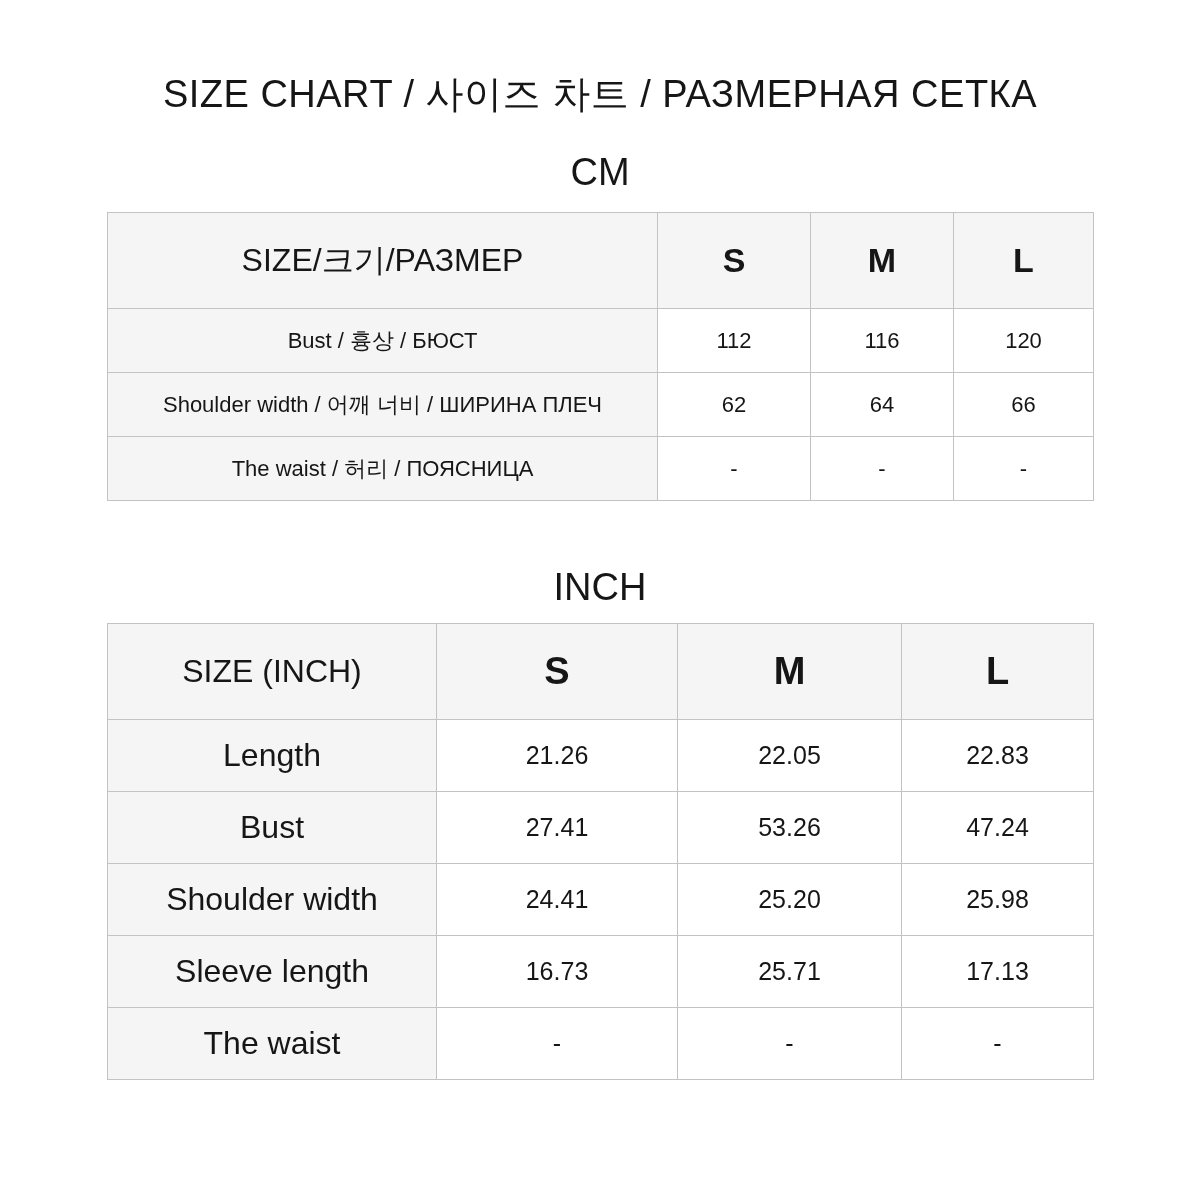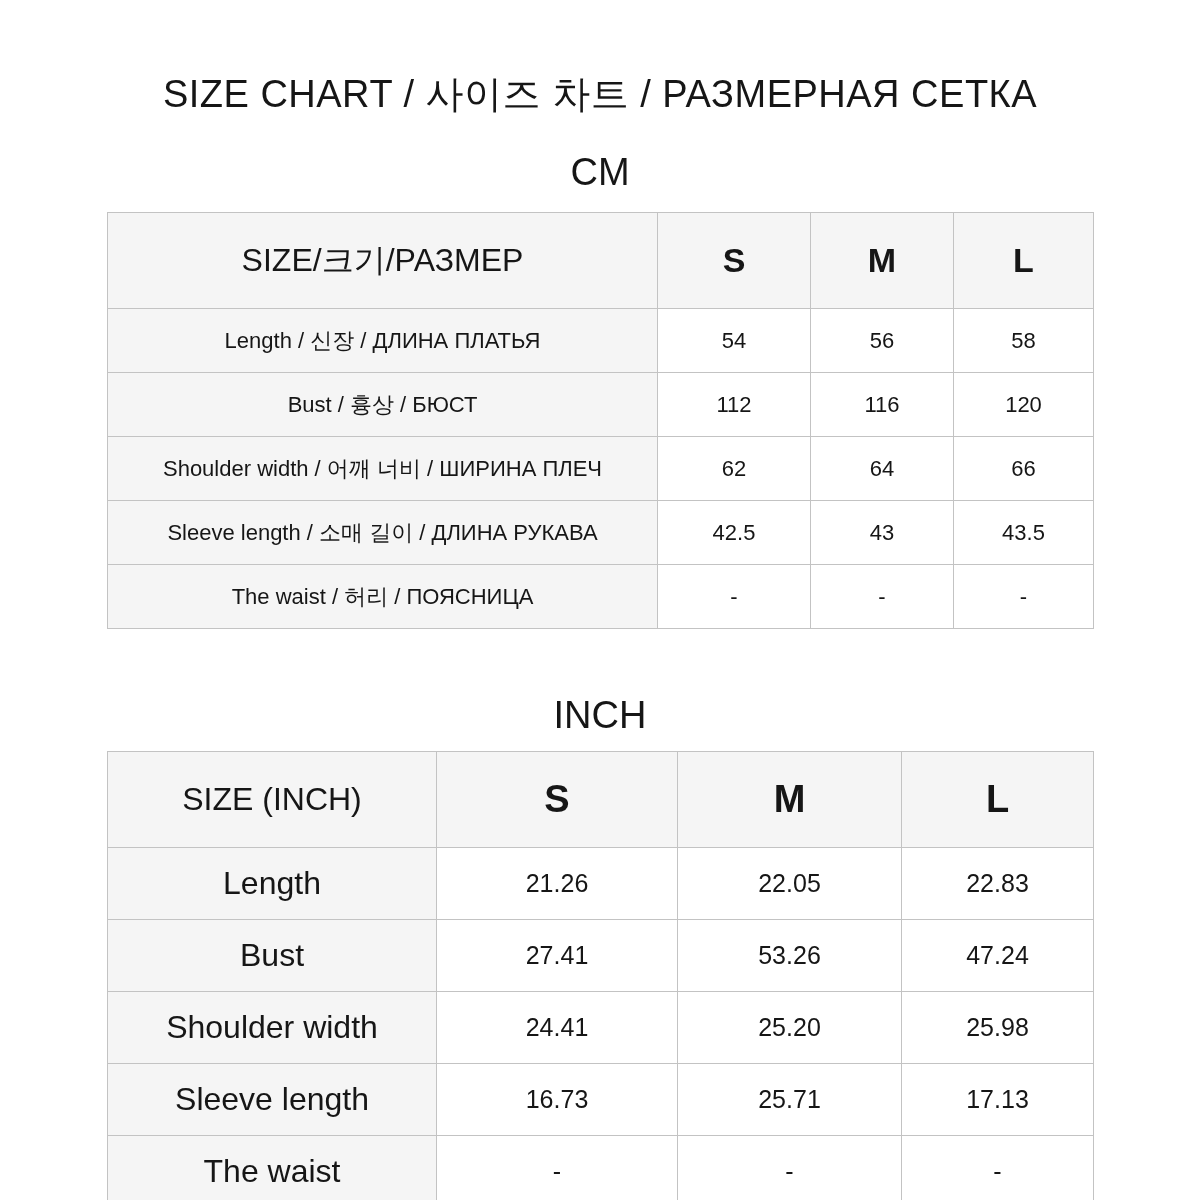--- a/index.html
+++ b/index.html
@@ -80,42 +80,30 @@
     <thead>
       <tr>
         <th class="hdr-label">SIZE/크기/РАЗМЕР</th>
         <th class="hdr-size">S</th>
         <th class="hdr-size">M</th>
         <th class="hdr-size">L</th>
       </tr>
     </thead>
     <tbody>
       <tr>
-        <td class="lbl">Length  /  신장  /  ДЛИНА ПЛАТЬЯ</td>
-        <td class="val">54</td>
-        <td class="val">56</td>
-        <td class="val">58</td>
-      </tr>
-      <tr>
         <td class="lbl">Bust  /  흉상  /  БЮСТ</td>
         <td class="val">112</td>
         <td class="val">116</td>
         <td class="val">120</td>
       </tr>
       <tr>
         <td class="lbl">Shoulder width  /  어깨  너비  /  ШИРИНА ПЛЕЧ</td>
         <td class="val">62</td>
         <td class="val">64</td>
         <td class="val">66</td>
-      </tr>
-      <tr>
-        <td class="lbl">Sleeve length /  소매  길이  /  ДЛИНА РУКАВА</td>
-        <td class="val">42.5</td>
-        <td class="val">43</td>
-        <td class="val">43.5</td>
       </tr>
       <tr>
         <td class="lbl">The waist  /  허리  /  ПОЯСНИЦА</td>
         <td class="val">-</td>
         <td class="val">-</td>
         <td class="val">-</td>
       </tr>
     </tbody>
   </table>
 

